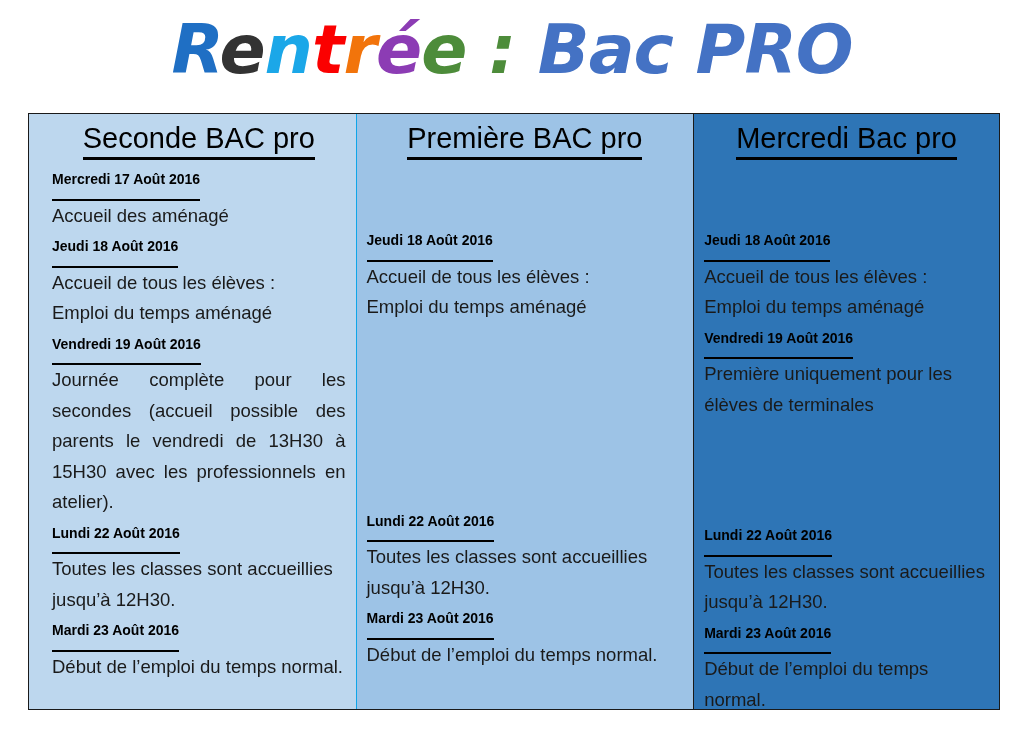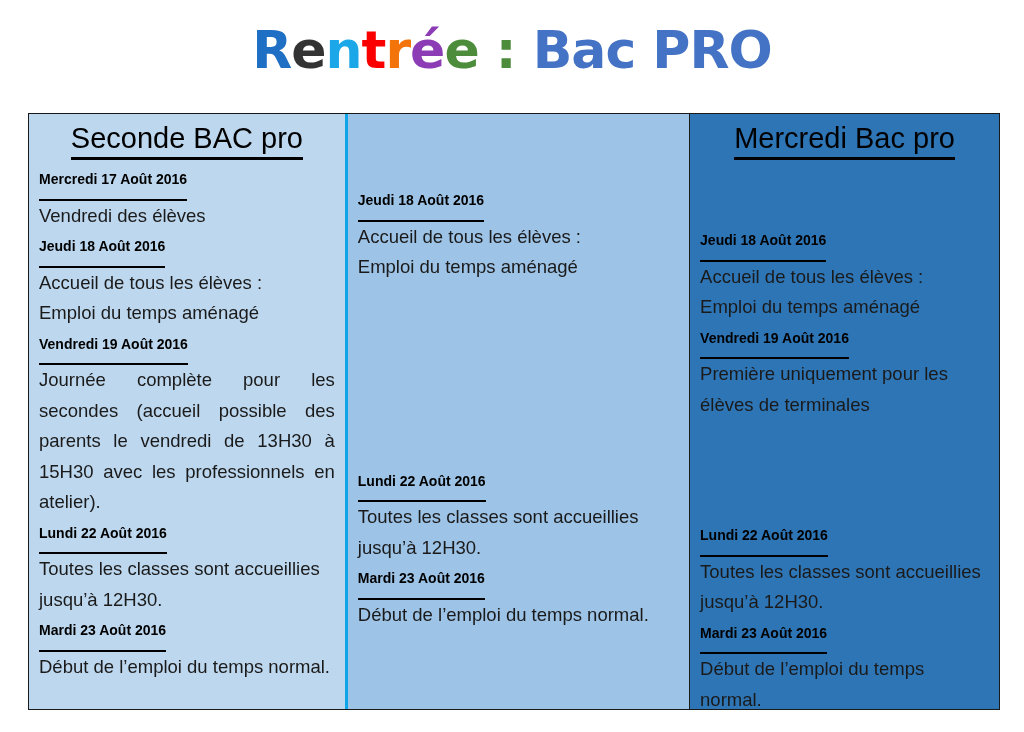--- a/index.html
+++ b/index.html
@@ -23,25 +23,26 @@
     top: 0;
     width: 1024px;
     height: 100px;
     display: flex;
     align-items: center;
     justify-content: center;
     background: #ffffff;
   }
   .title {
     font-family: "DejaVu Sans", sans-serif;
-    font-size: 52px;
+    font-size: 68px;
     font-weight: bold;
     line-height: 1;
     letter-spacing: -1px;
     white-space: pre;
+    font-style: italic;
     -webkit-font-smoothing: antialiased;
   }
   .title span { display: inline; }
 
   
   .schedule-table {
     position: absolute;
     left: 28px;
     top: 113px;
     width: 972px;
@@ -53,21 +54,22 @@
   }
   .col {
     box-sizing: border-box;
     padding: 6px 10px 6px 10px;
     position: relative;
     overflow: hidden;
   }
   .col-1 {
     width: 325px;
     background: #bdd7ee;
-    border-right: 3px solid #0ea5e9;
+    border-right: 1px solid #0ea5e9;
+    margin-left: 13px;
   }
   .col-2 {
     width: 349px;
     background: #9dc3e6;
     border-right: 1px solid #1a1a1a;
   }
   .col-3 {
     width: 315px;
     background: #2e75b6;
   }
@@ -128,21 +130,21 @@
 <div class="title-bar">
   <h1 class="title" id="title-el"><span style="color: rgb(31, 111, 196);">R</span><span style="color: rgb(51, 51, 51);">e</span><span style="color: rgb(27, 167, 232);">n</span><span style="color: rgb(251, 0, 0);">t</span><span style="color: rgb(242, 116, 11);">r</span><span style="color: rgb(140, 60, 180);">é</span><span style="color: rgb(77, 140, 58);">e</span><span style="color: rgb(0, 0, 0);"> </span><span style="color: rgb(77, 140, 58);">:</span><span style="color: rgb(0, 0, 0);"> </span><span style="color: rgb(68, 114, 196);">B</span><span style="color: rgb(68, 114, 196);">a</span><span style="color: rgb(68, 114, 196);">c</span><span style="color: rgb(0, 0, 0);"> </span><span style="color: rgb(68, 114, 196);">P</span><span style="color: rgb(68, 114, 196);">R</span><span style="color: rgb(68, 114, 196);">O</span></h1>
 </div>
 
 <div class="schedule-table" id="schedule-table">
     <div class="col col-1" style="background: rgb(189, 215, 238);">
       <div class="col-header">Seconde BAC pro</div>
       <div class="entries">
         <div class="entry">
           <div class="entry-date-wrap"><span class="entry-date">Mercredi 17 Août 2016</span></div>
-          <div class="entry-body">Vendredi des élèves</div>
+          <div class="entry-body">Accueil des aménagé</div>
         </div>
         <div class="entry">
           <div class="entry-date-wrap"><span class="entry-date">Jeudi 18 Août 2016</span></div>
           <div class="entry-body">Accueil de tous les élèves :
 Emploi du temps aménagé</div>
         </div>
         <div class="entry">
           <div class="entry-date-wrap"><span class="entry-date">Vendredi 19 Août 2016</span></div>
           <div class="entry-body justify">Journée complète pour les secondes (accueil possible des parents le vendredi de 13H30 à 15H30 avec les professionnels en atelier).</div>
         </div>
@@ -150,20 +152,21 @@
           <div class="entry-date-wrap"><span class="entry-date">Lundi 22 Août 2016</span></div>
           <div class="entry-body">Toutes les classes sont accueillies jusqu’à 12H30.</div>
         </div>
         <div class="entry">
           <div class="entry-date-wrap"><span class="entry-date">Mardi 23 Août 2016</span></div>
           <div class="entry-body">Début de l’emploi du temps normal.</div>
         </div>
       </div>
     </div>
     <div class="col col-2" style="background: rgb(157, 195, 230);">
+      <div class="col-header">Première BAC pro</div>
       <div class="entries">
         <div class="spacer-md"></div>
         <div class="entry">
           <div class="entry-date-wrap"><span class="entry-date">Jeudi 18 Août 2016</span></div>
           <div class="entry-body">Accueil de tous les élèves :
 Emploi du temps aménagé</div>
         </div>
         <div class="spacer-lg"></div>
         <div class="entry">
           <div class="entry-date-wrap"><span class="entry-date">Lundi 22 Août 2016</span></div>

